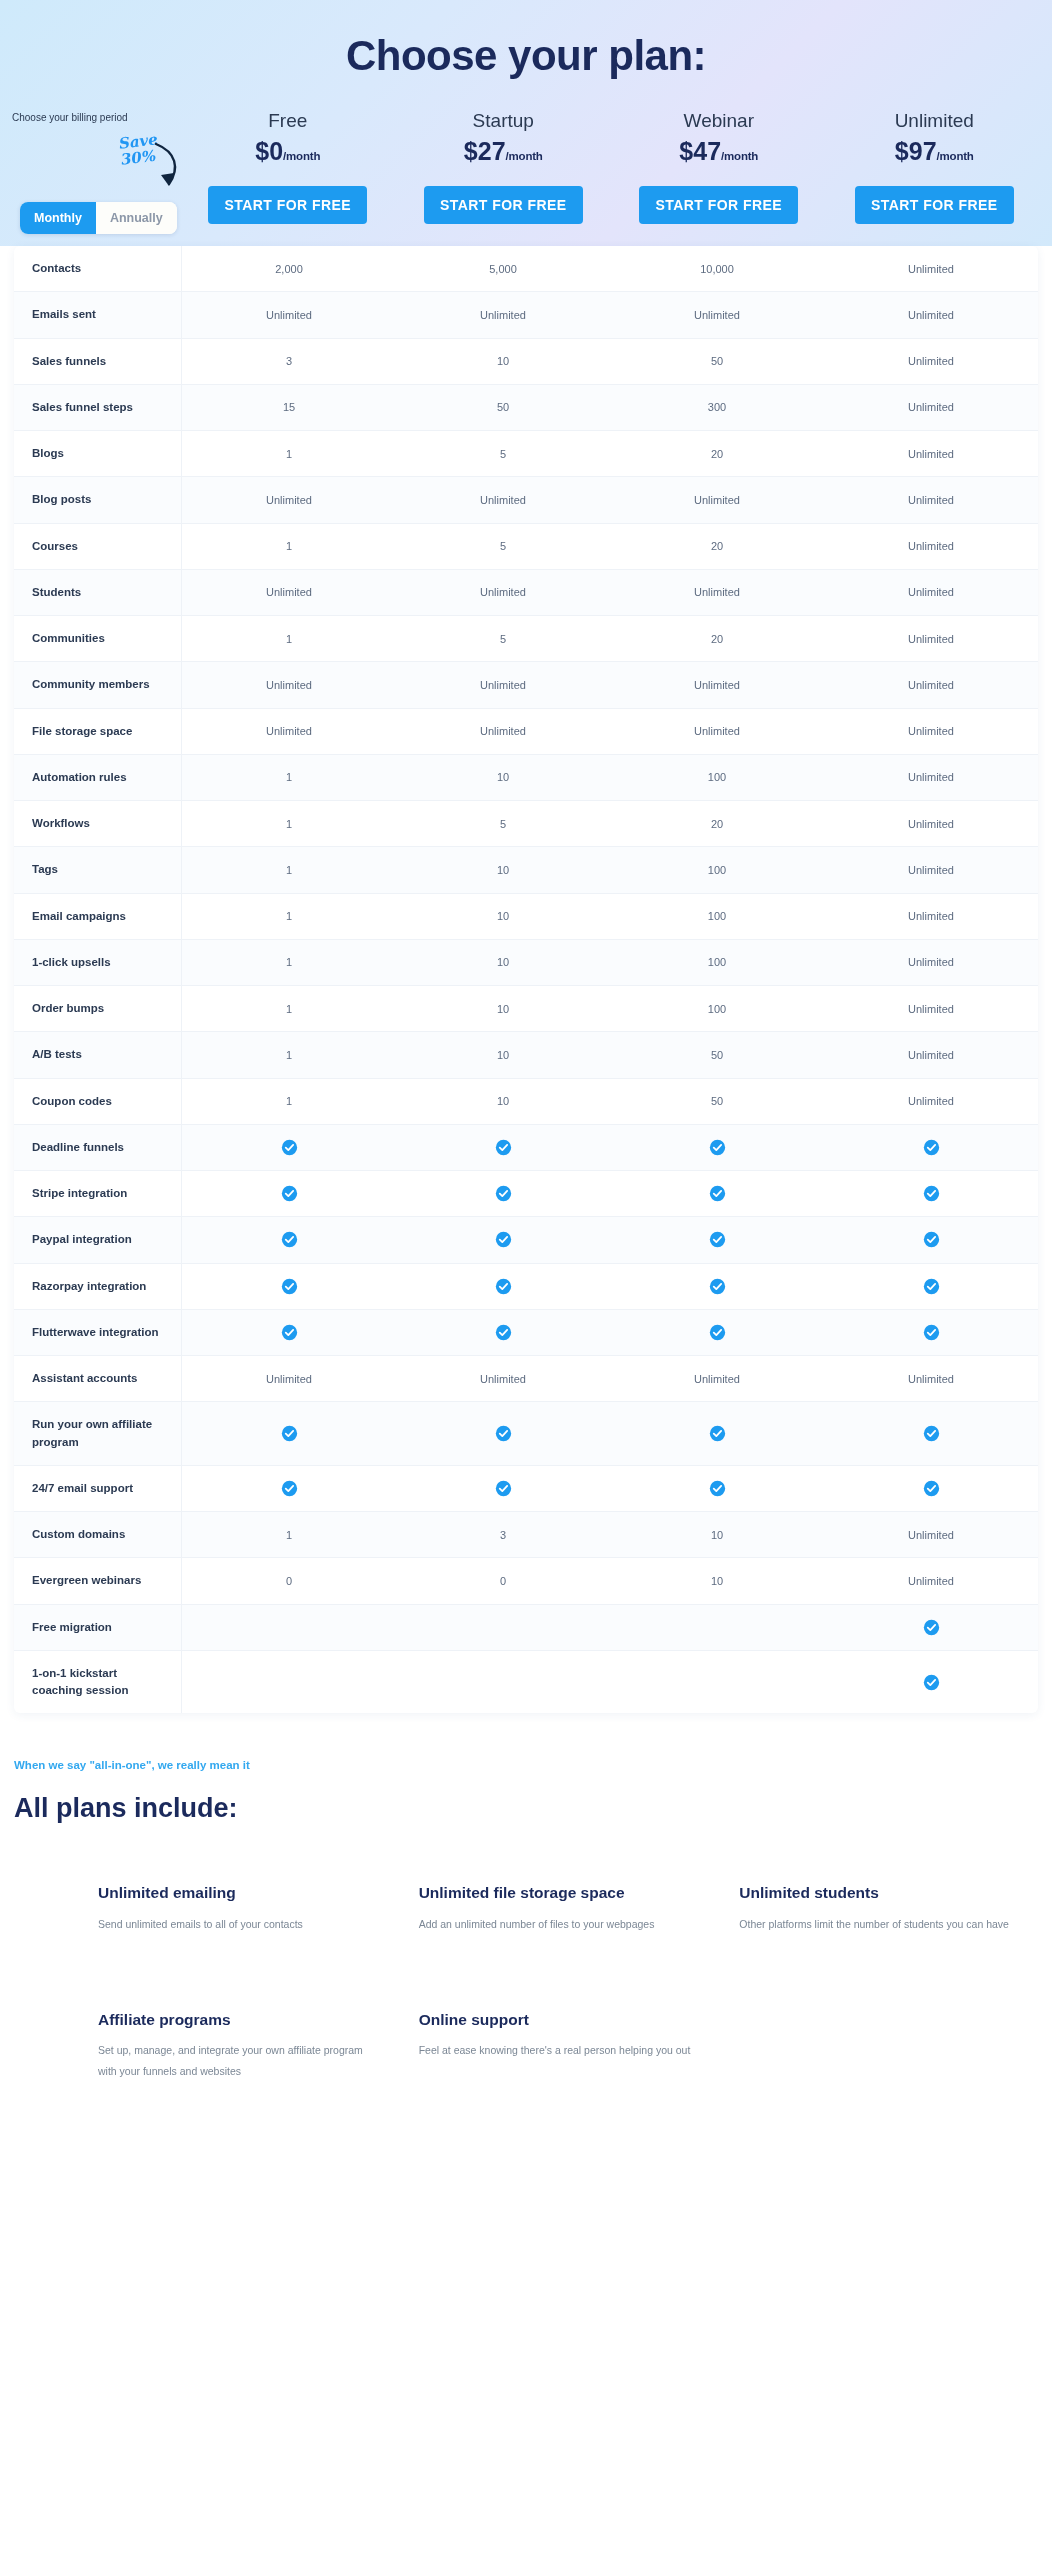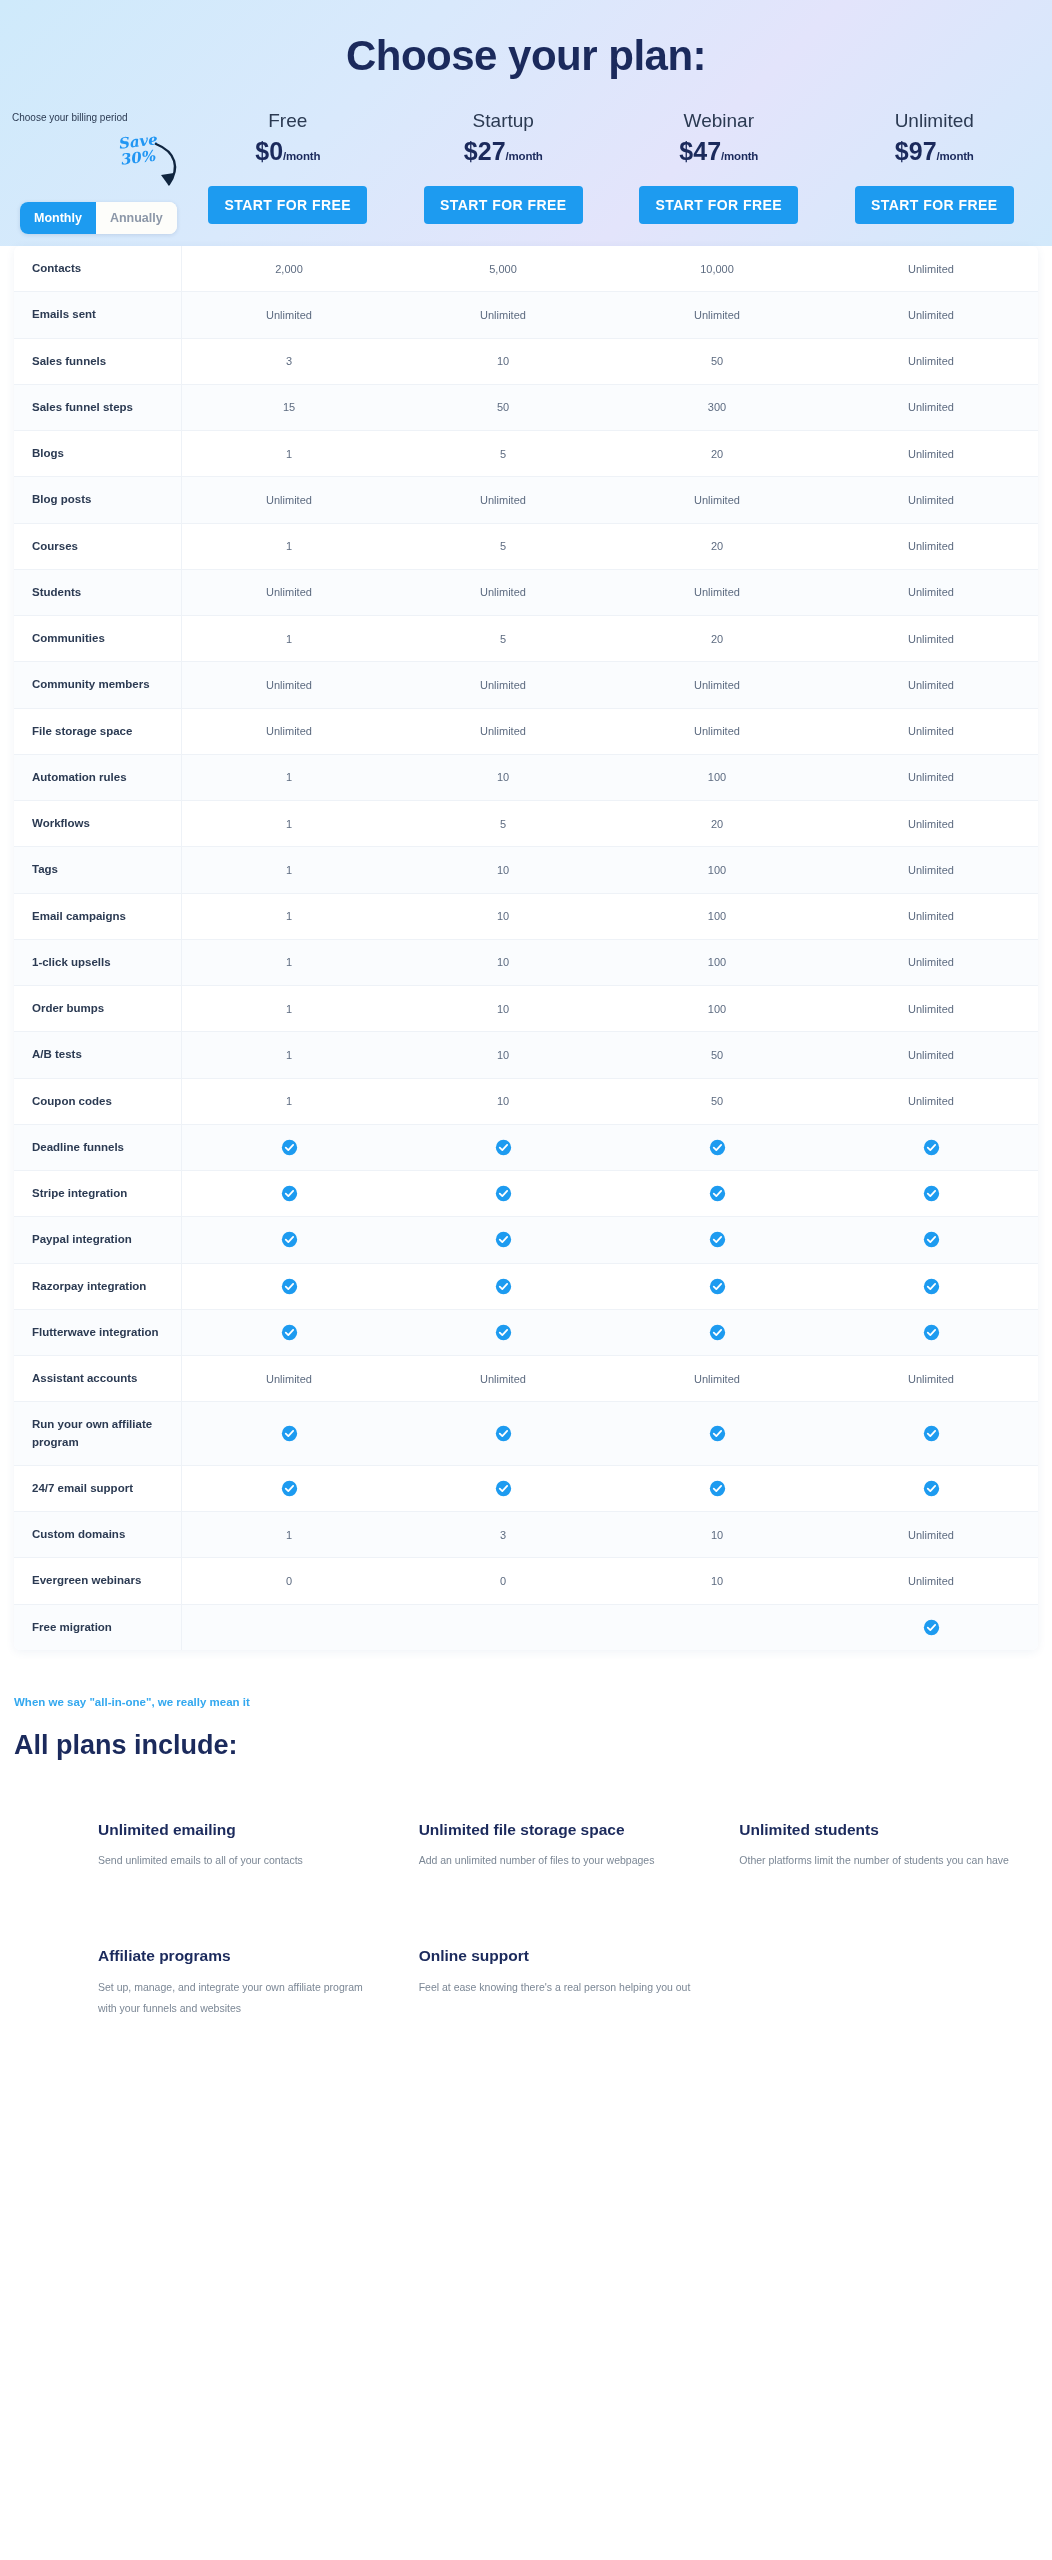--- a/index.html
+++ b/index.html
@@ -621,20 +621,32 @@
         <div class="feat-cell"></div>
         <div class="feat-cell"></div>
         <div class="feat-cell"></div>
         <div class="feat-cell">
           <svg class="check-icon" viewBox="0 0 20 20">
             <circle cx="10" cy="10" r="9" fill="#1d9bf0"></circle>
             <path d="M5.6 10.2 L8.6 13.1 L14.3 6.9" fill="none" stroke="#ffffff" stroke-width="2.1" stroke-linecap="round" stroke-linejoin="round"></path>
           </svg>
         </div>
       </div>
+      <div class="feat-row">
+        <div class="feat-name">1-on-1 kickstart coaching session</div>
+        <div class="feat-cell"></div>
+        <div class="feat-cell"></div>
+        <div class="feat-cell"></div>
+        <div class="feat-cell">
+          <svg class="check-icon" viewBox="0 0 20 20">
+            <circle cx="10" cy="10" r="9" fill="#1d9bf0"></circle>
+            <path d="M5.6 10.2 L8.6 13.1 L14.3 6.9" fill="none" stroke="#ffffff" stroke-width="2.1" stroke-linecap="round" stroke-linejoin="round"></path>
+          </svg>
+        </div>
+      </div>
     </div>
 </div>
 
 <div class="include-section">
   <div class="include-kicker">When we say "all-in-one", we really mean it</div>
   <h2 class="include-title">All plans include:</h2>
   <div class="include-grid" id="include-grid">
       <div class="include-card">
         <h3>Unlimited emailing</h3>
         <p>Send unlimited emails to all of your contacts</p>

